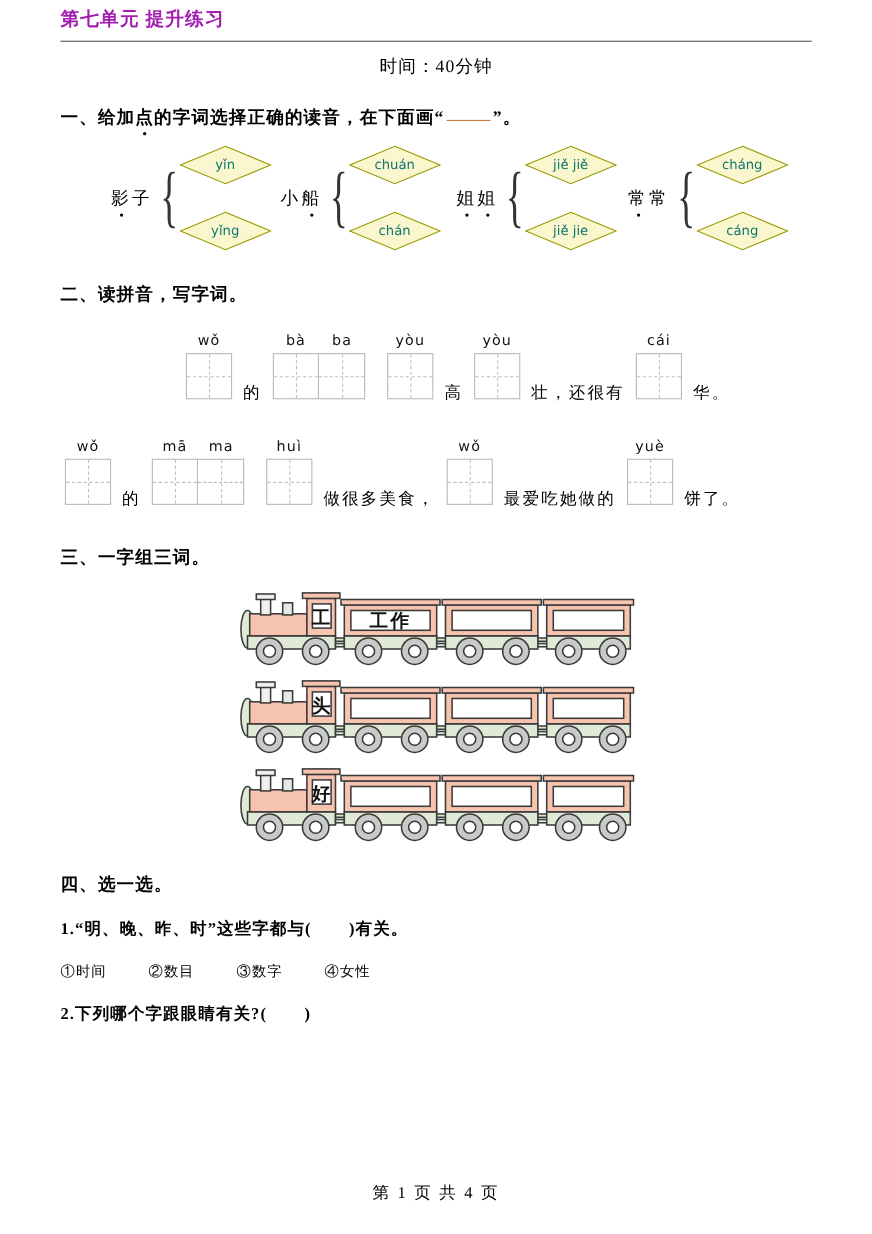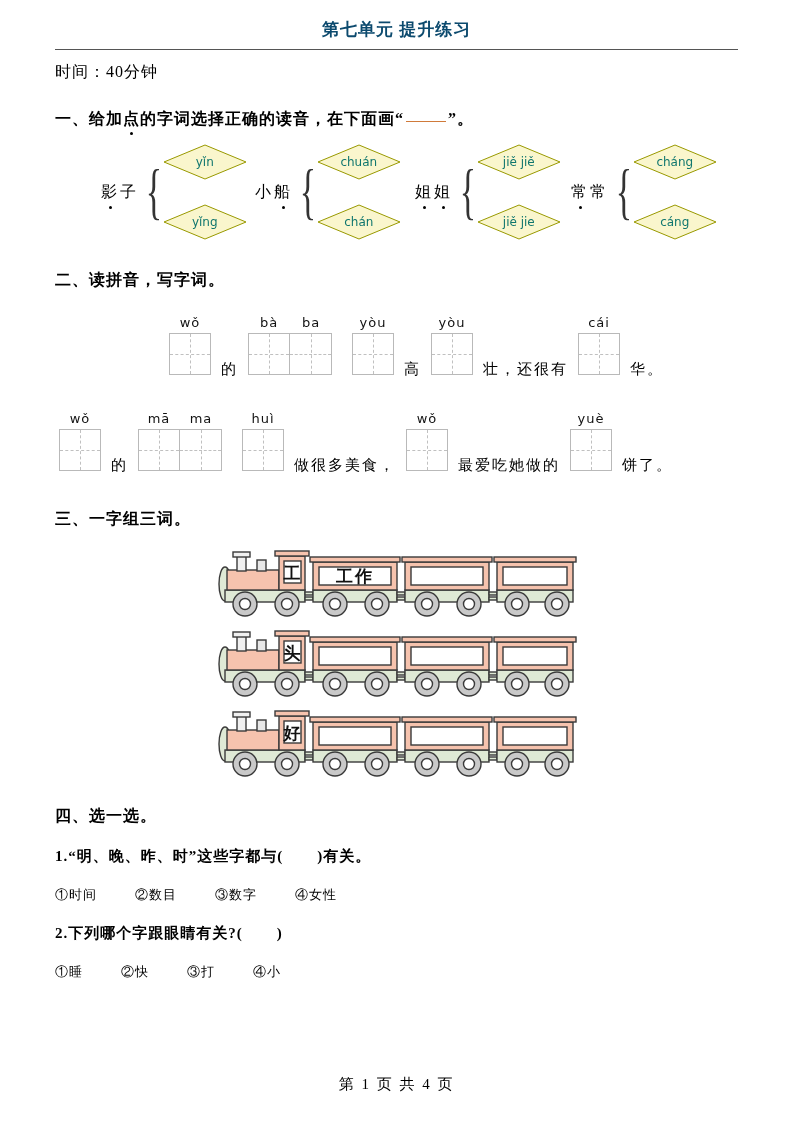--- a/index.html
+++ b/index.html
@@ -18,35 +18,34 @@
   .page {
     width: 793px;
     height: 1122px;
     position: relative;
     box-sizing: border-box;
     padding: 0 55px;
   }
 
   
   .doc-title {
-    text-align: center;
-    color: #0c4a6e;
+    color: #a21caf;
     font-weight: bold;
     font-size: 17px;
     letter-spacing: 1px;
-    padding-top: 18px;
+    padding-top: 6px;
     padding-bottom: 8px;
   }
   .rule {
     border: none;
     border-top: 1px solid #555;
     margin: 0 0 0 0;
   }
   .time-line {
-    text-align: left;
+    text-align: center;
     font-size: 16px;
     padding-top: 12px;
     letter-spacing: 1px;
   }
 
   
   .sec-head {
     font-size: 16px;
     font-weight: bold;
     letter-spacing: 1px;
@@ -625,21 +624,18 @@
     <div class="q-line">
       <span>1.“明、晚、昨、时”这些字都与(</span><span class="q-blank"></span><span>)有关。</span>
     </div>
     <div class="opt-line">
       <span class="opt">①时间</span><span class="opt">②数目</span><span class="opt">③数字</span><span class="opt">④女性</span>
     </div>
 
     <div class="q-line">
       <span>2.下列哪个字跟眼睛有关?(</span><span class="q-blank"></span><span>)</span>
     </div>
-    <div class="opt-line">
-      <span class="opt">①睡</span><span class="opt">②快</span><span class="opt">③打</span><span class="opt">④小</span>
-    </div>
 
   </div>
 
   <div class="footer">第 1 页 共 4 页</div>
 
 </div>
 
 </body></html>

